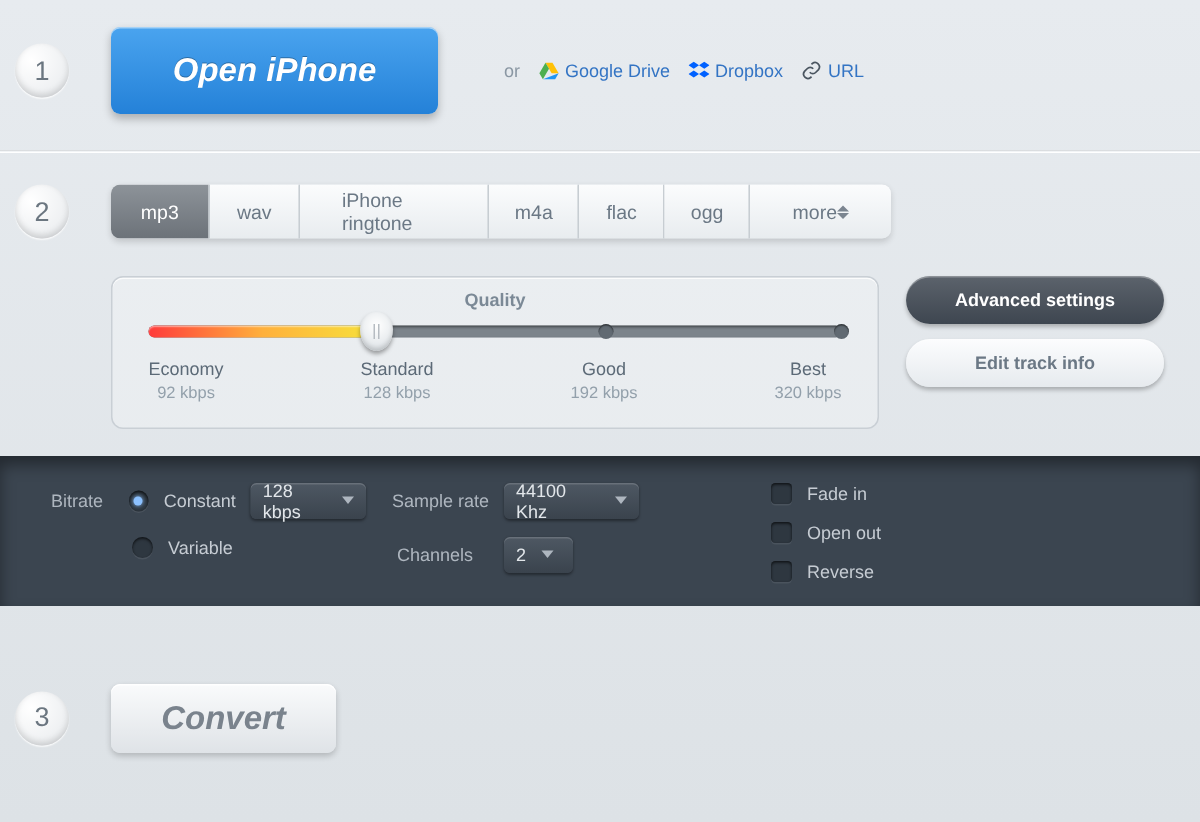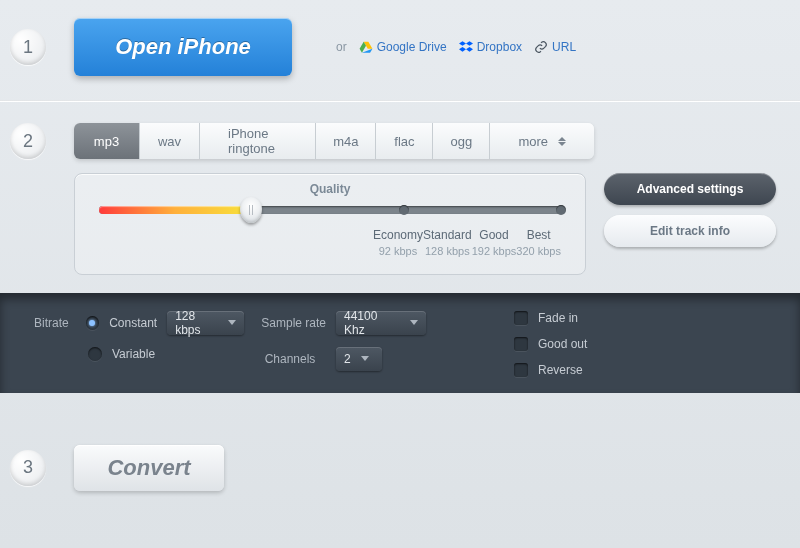--- a/index.html
+++ b/index.html
@@ -35,27 +35,27 @@
     width: 520px; height:36px;
   }
   .tab {
     background: linear-gradient(#fbfcfd,#e8ecef);
     border-right:1px solid #c7cdd2;
     display:flex; align-items:center; justify-content:center;
     font-size:13px; color:#6b7885; cursor:pointer; padding: 0 28px;
   }
   .tab:last-child { border-right:none; }
   .tab.active { background: linear-gradient(#8d9399,#6c7279); color:#fff;}
-  .tab.more { gap:10px; }
+  .tab.more { }
   .sort-arrows { display:inline-flex; flex-direction:column; gap:1px;}
   .sort-arrows span { width:0; height:0; border-left:4px solid transparent; border-right:4px solid transparent;}
   .sort-arrows .up { border-bottom:4px solid #7b8590;}
   .sort-arrows .dn { border-top:4px solid #7b8590;}
   
-  .quality-row { display:flex; gap:18px; margin-top:14px;}
+  .quality-row { display:flex; gap:18px; margin-top:25px;}
   .quality-panel {
     flex:1; border:1px solid #c9cfd5; border-radius:8px;
     background: rgba(255,255,255,.25);
     box-shadow: inset 0 1px 0 rgba(255,255,255,.8);
     padding: 8px 24px 16px 24px;
   }
   .quality-title { text-align:center; color:#7b8996; font-size:12px; font-weight:bold; margin-bottom:10px;}
   .slider-track {
     position:relative; height:8px; border-radius:4px;
     background: #7c848b; box-shadow: inset 0 1px 2px rgba(0,0,0,.5);
@@ -67,21 +67,21 @@
   }
   .slider-tick { position:absolute; top:-1px; width:10px; height:10px; border-radius:50%; background:#616a72; box-shadow:inset 0 1px 1px rgba(0,0,0,.5); transform:translateX(-50%);}
   .slider-thumb {
     position:absolute; top:-9px; width:22px; height:26px; transform:translateX(-50%);
     background: radial-gradient(circle at 50% 35%, #fff, #d7dde2);
     border-radius: 50% 50% 50% 50% / 45% 45% 55% 55%;
     box-shadow: 0 2px 3px rgba(0,0,0,.35), inset 0 -2px 3px rgba(0,0,0,.15);
     display:flex; align-items:center; justify-content:center; gap:2px;
   }
   .slider-thumb::before, .slider-thumb::after { content:""; width:1px; height:10px; background:#b6bcc2;}
-  .quality-labels { display:flex; justify-content:flex-end; margin-top:14px;}
+  .quality-labels { display:flex; justify-content:space-between; margin-top:14px;}
   .ql { text-align:center; font-size:12px; color:#6e7b88; line-height:1.3;}
   .ql .name { color:#5c6a77;}
   .ql .rate { color:#93a0ab; font-size:11px;}
   .side-btns { display:flex; flex-direction:column; gap:10px;}
   .pill {
     width:172px; height:32px; border-radius:16px;
     display:flex; align-items:center; justify-content:center;
     font-size:12px; font-weight:bold; cursor:pointer;
     box-shadow: 0 2px 3px rgba(0,0,0,.25), inset 0 1px 0 rgba(255,255,255,.3);
   }
@@ -268,21 +268,21 @@
       </span>
     </div>
   </div>
   <div class="adv-col">
     <div class="row">
         <span class="checkbox"></span>
         <span>Fade in</span>
       </div>
     <div class="row">
         <span class="checkbox"></span>
-        <span>Good out</span>
+        <span>Open out</span>
       </div>
     <div class="row">
         <span class="checkbox"></span>
         <span>Reverse</span>
       </div>
   </div>
 </div>
 
 <div class="step3">
   <div class="step-badge">

